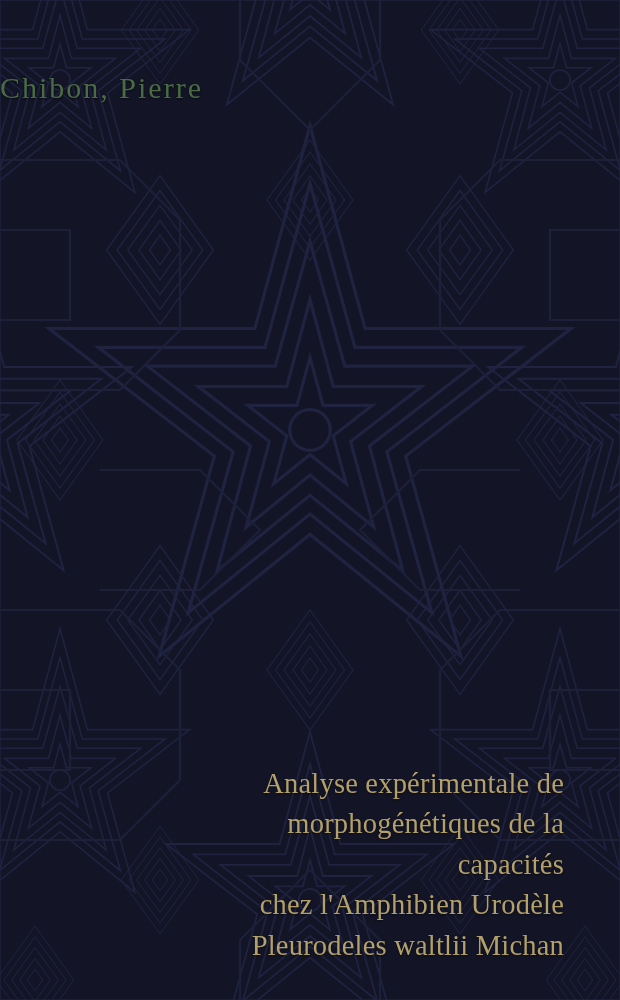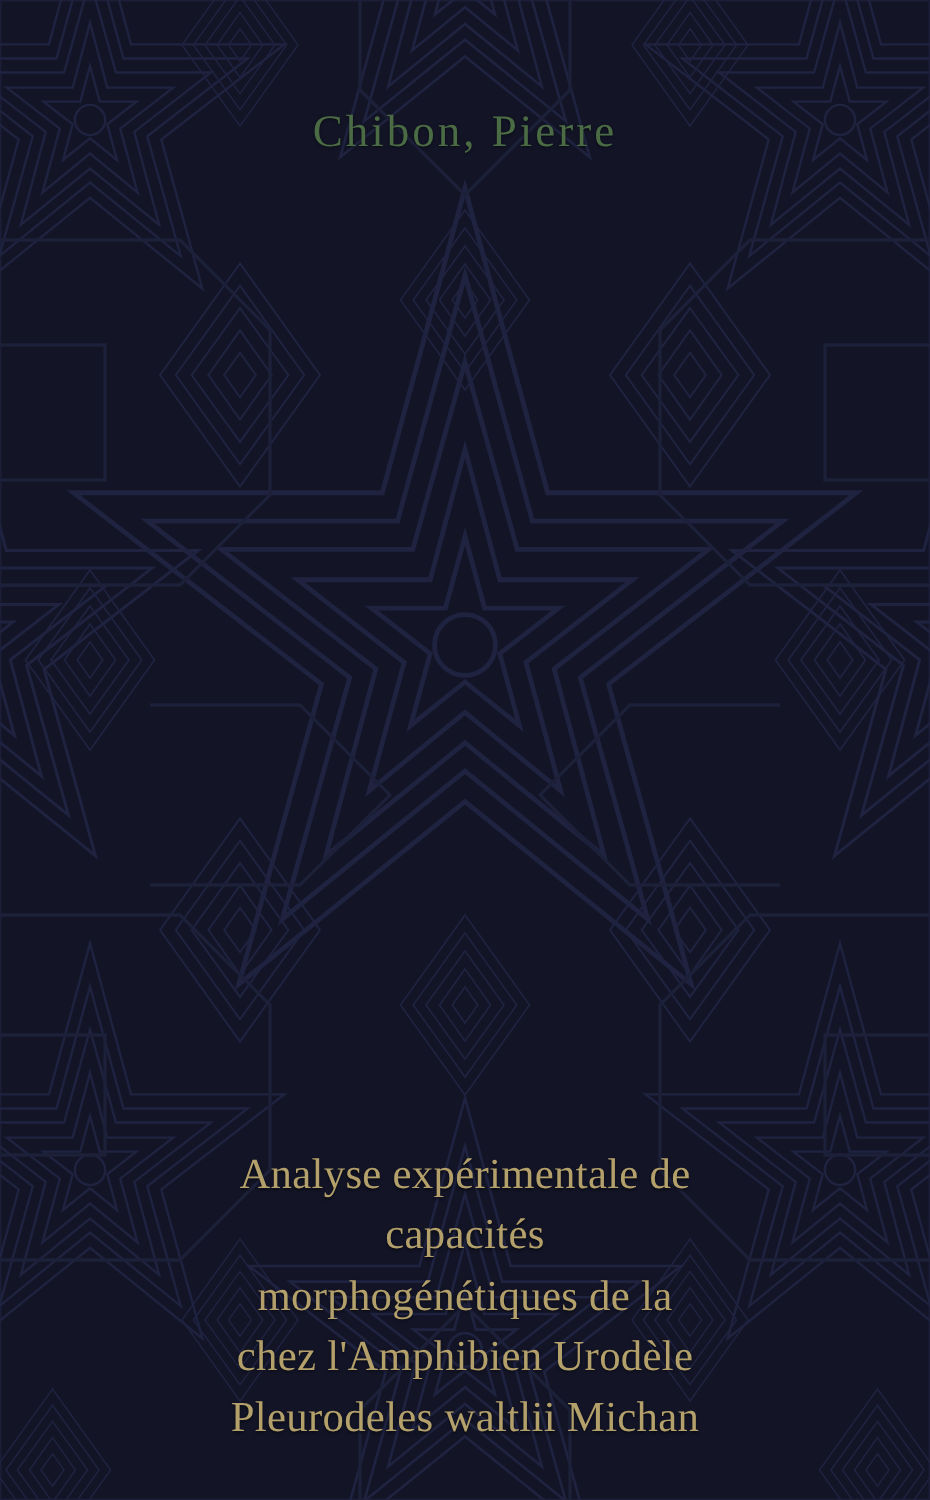--- a/index.html
+++ b/index.html
@@ -32,21 +32,21 @@
   }
   .content-layer {
     position: absolute;
     inset: 0;
     z-index: 2;
     display: flex;
     flex-direction: column;
   }
   .author-block {
     padding-top: 70px;
-    text-align: center;
+    text-align: left;
   }
   .author-name {
     font-family: "Liberation Serif", serif;
     font-size: 30px;
     color: #4b6b45;
     letter-spacing: 2px;
     line-height: 1.2;
     text-shadow: 0 1px 2px rgba(0,0,0,0.6);
   }
   .spacer {
@@ -60,20 +60,21 @@
     font-family: "Liberation Serif", serif;
     font-size: 28.5px;
     color: #b3a06a;
     line-height: 1.42;
     letter-spacing: 0.2px;
     text-shadow: 0 1px 2px rgba(0,0,0,0.55);
   }
   .title-line {
     display: block;
     white-space: nowrap;
+    text-align: right;
   }
 </style>
 </head>
 <body>
 
 <div class="cover">
 
   <div class="pattern-layer">
     <svg viewBox="0 0 620 1000" xmlns="http://www.w3.org/2000/svg" aria-hidden="true">
       <defs>
@@ -199,21 +200,21 @@
   <div class="content-layer">
     <div class="author-block">
       <div class="author-name">Chibon, Pierre</div>
     </div>
 
     <div class="spacer"></div>
 
     <div class="title-block">
       <div class="title-text">
         <span class="title-line">Analyse expérimentale de</span>
+        <span class="title-line">morphogénétiques de la</span>
         <span class="title-line">capacités</span>
-        <span class="title-line">morphogénétiques de la</span>
         <span class="title-line">chez l'Amphibien Urodèle</span>
         <span class="title-line">Pleurodeles waltlii Michan</span>
       </div>
     </div>
   </div>
 
 </div>
 
 </body></html>

